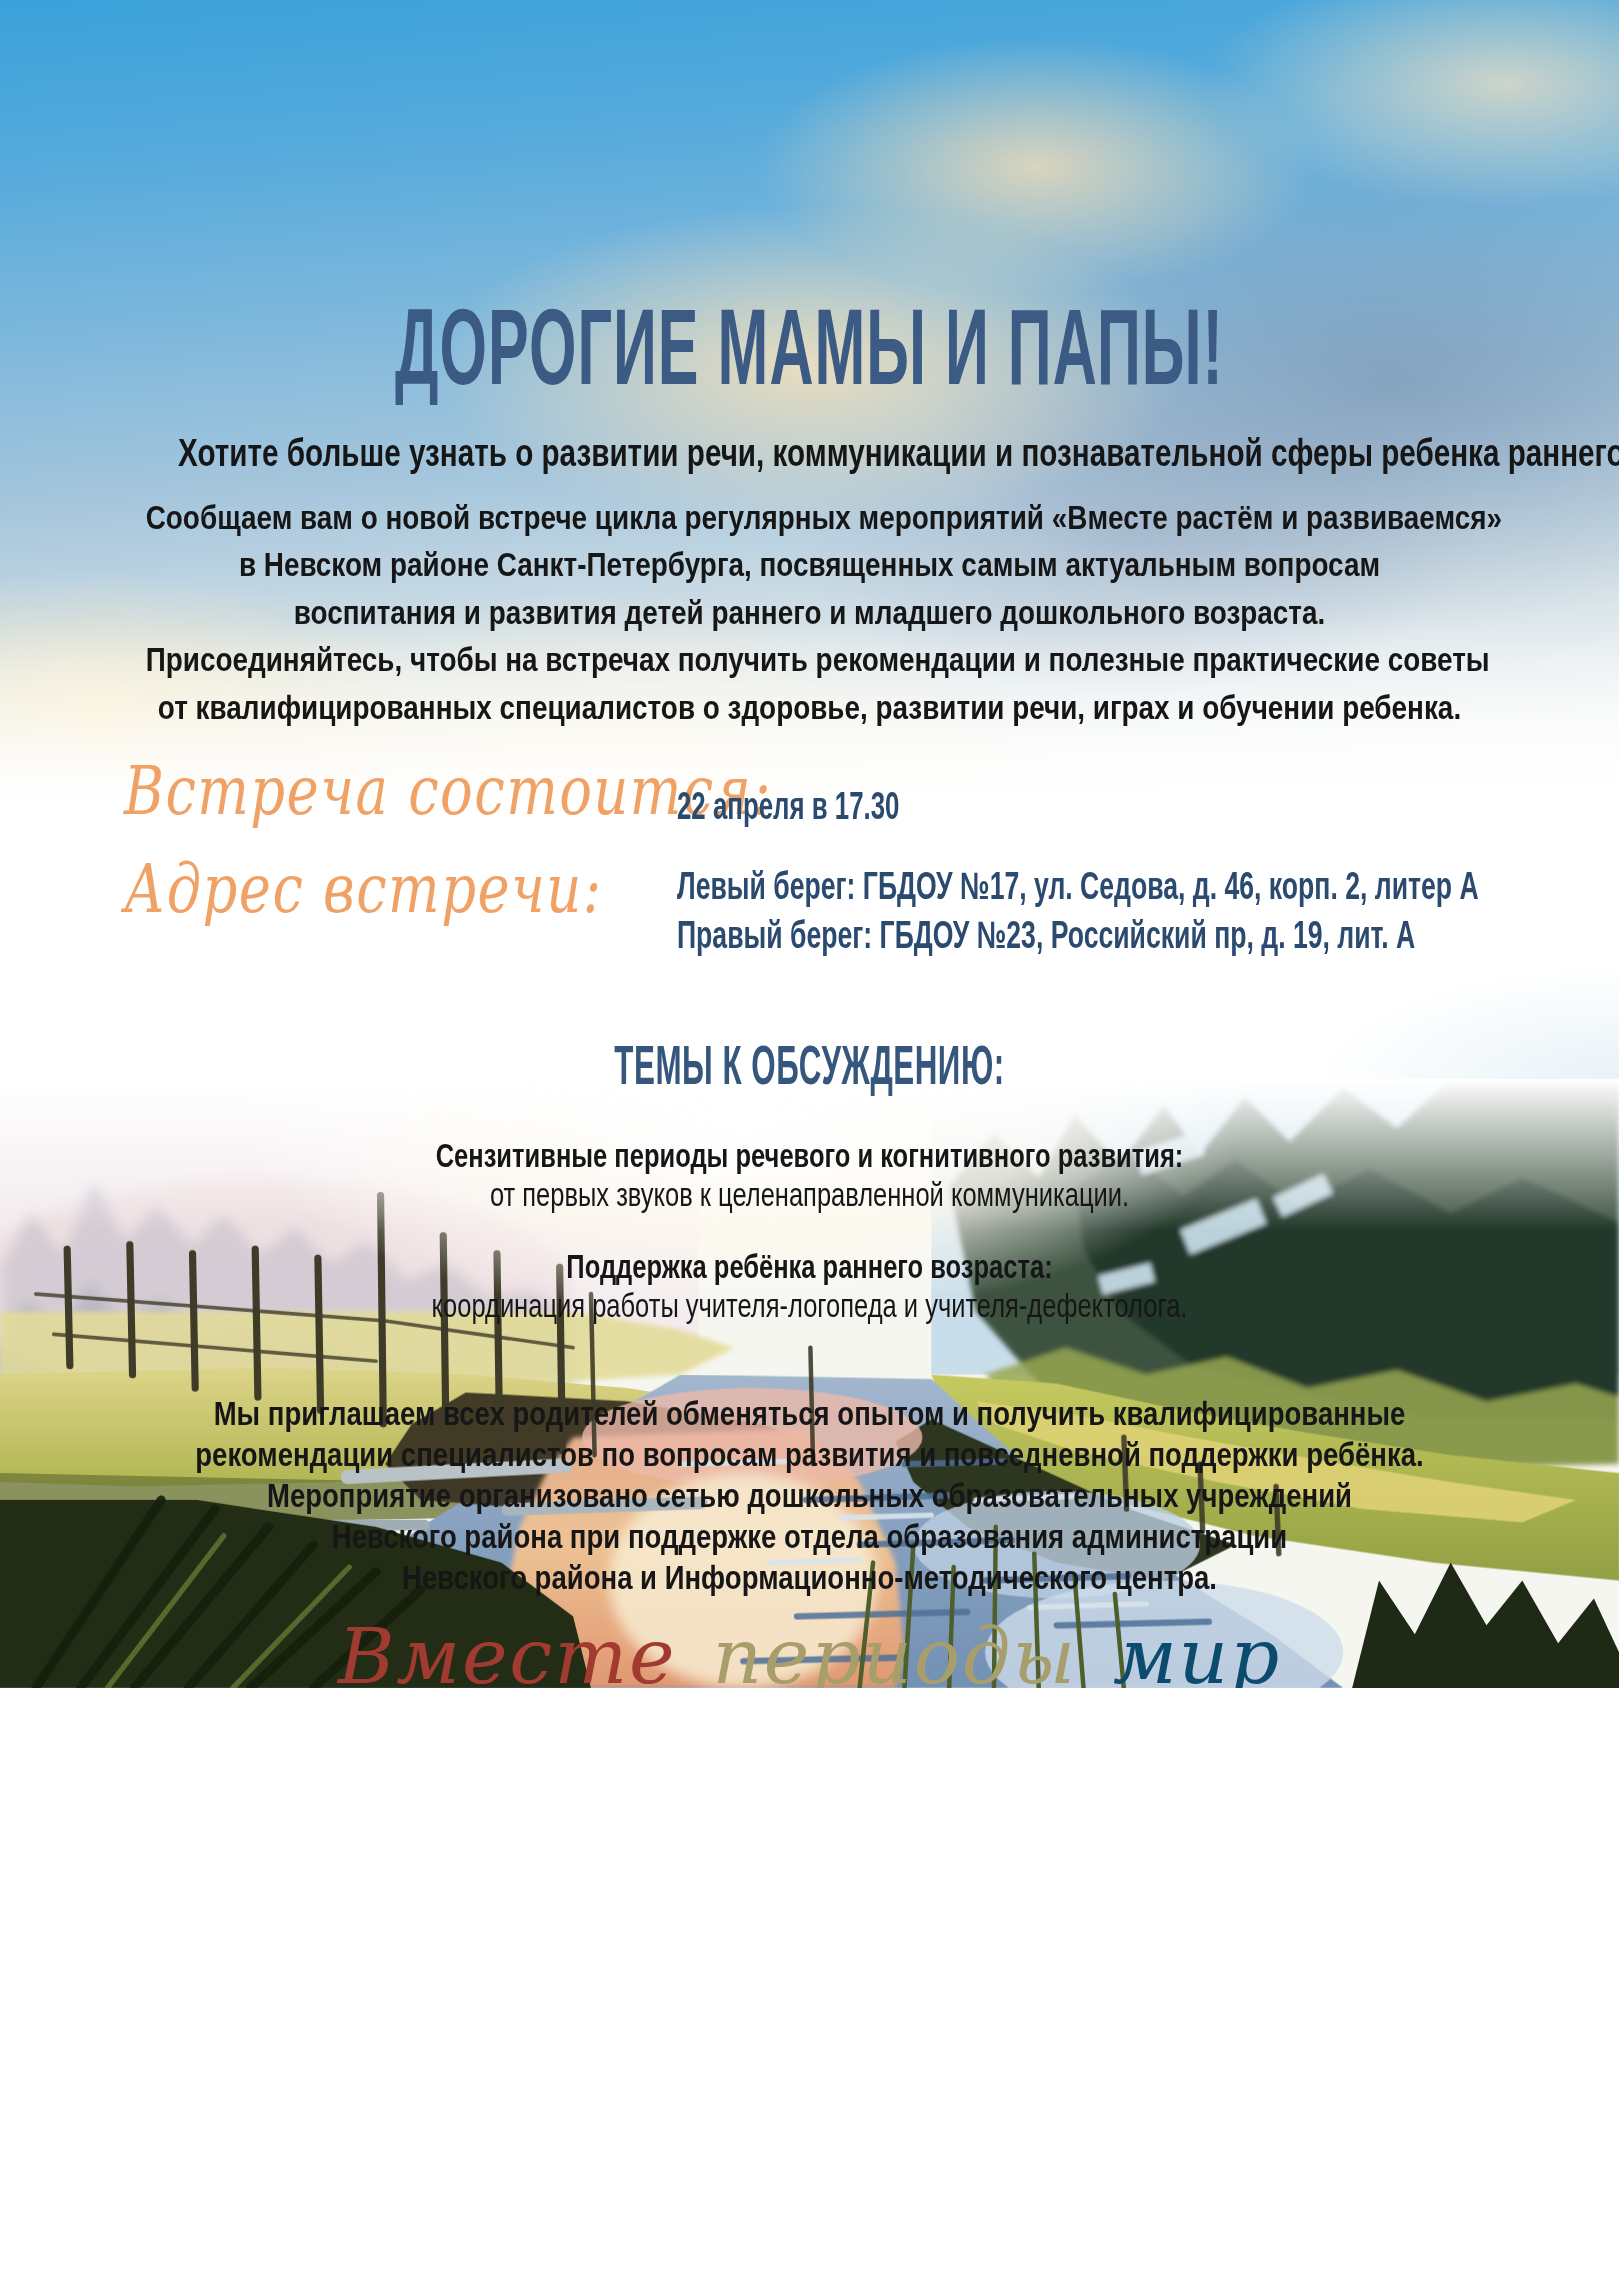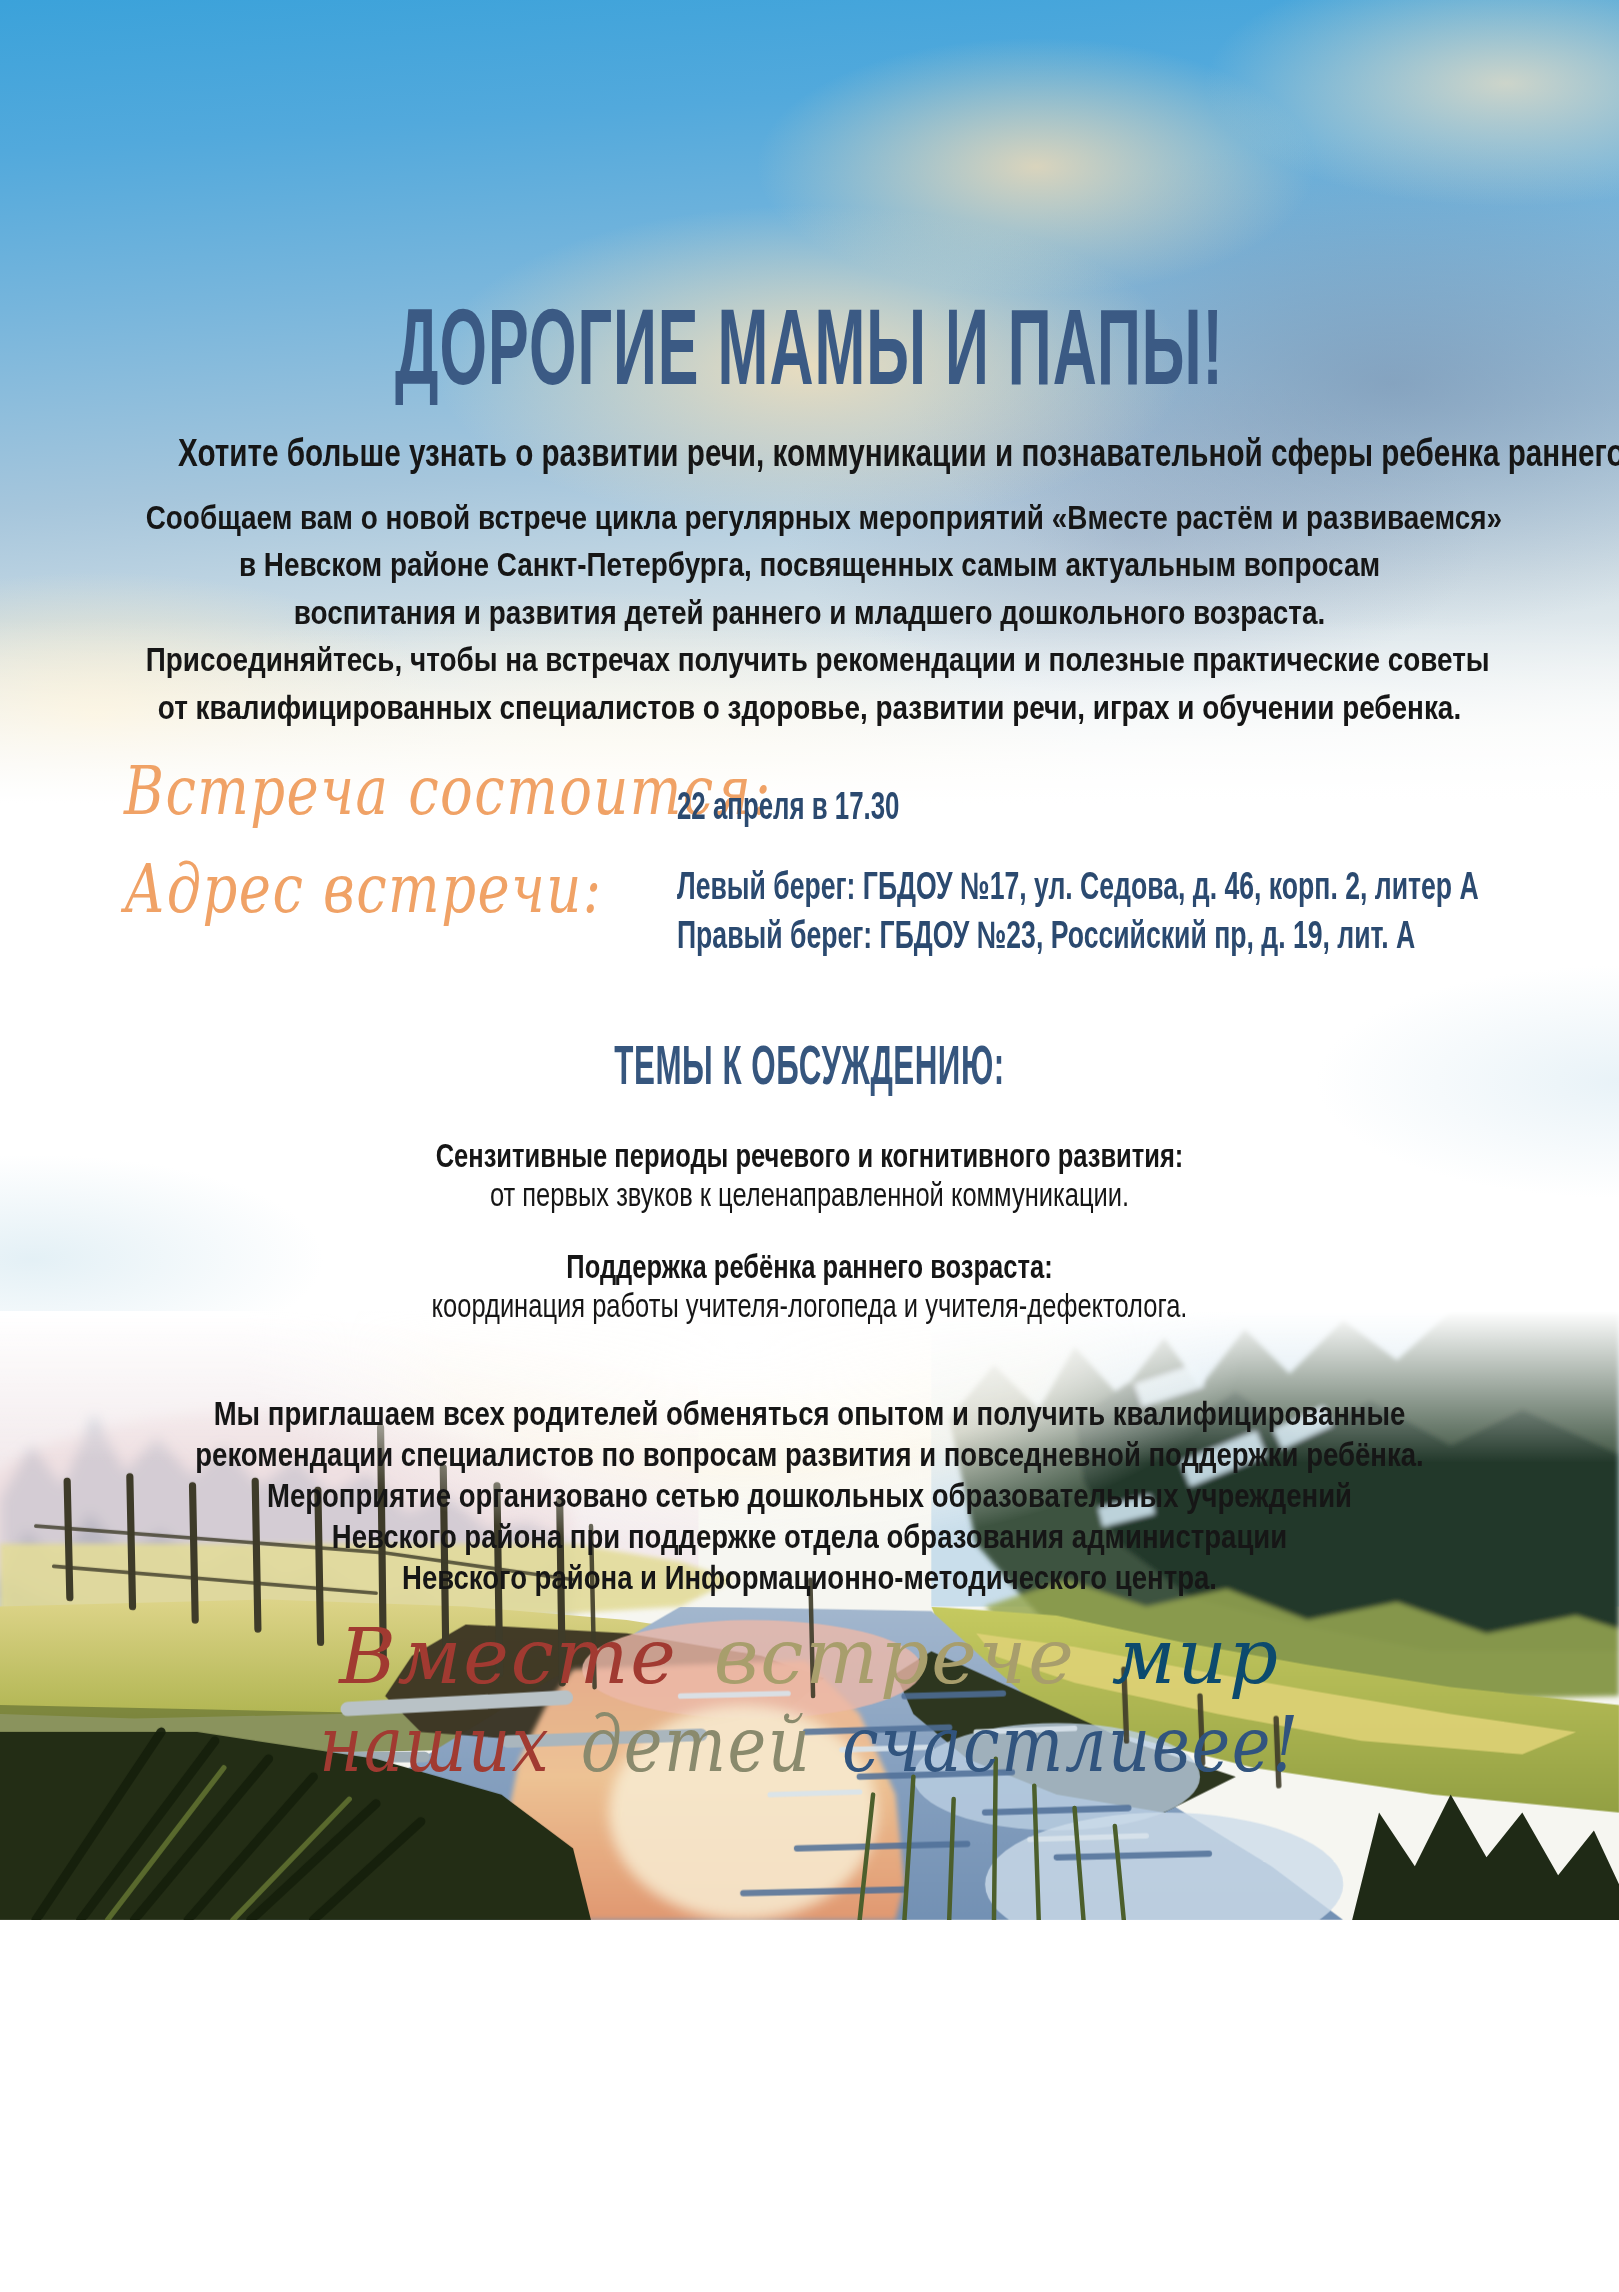--- a/index.html
+++ b/index.html
@@ -1,17 +1,17 @@
 <!DOCTYPE html>
 <html style="font-size:14.3px"><head>
 <meta charset="utf-8">
 <style>
   html,body{margin:0;padding:0;background:#ffffff;}
   .poster{
-    position:relative; width:1619px; height:1920px; overflow:hidden;
+    position:relative; width:1619px; height:1688px; overflow:hidden;
     background:#ffffff;
     font-family:"Liberation Sans", sans-serif;
   }
   
   .sky{
     position:absolute; left:0; top:0; width:1619px; height:833px;
     background:
       radial-gradient(ellipse 573px 233px at 6% 86%, rgba(250,236,200,.95), transparent 62%),
       radial-gradient(ellipse 806px 322px at 36% 96%, rgba(252,243,216,.95), transparent 65%),
       radial-gradient(ellipse 627px 269px at 50% 44%, rgba(248,226,186,.85), transparent 60%),
@@ -271,20 +271,20 @@
 
   <div>
     <div class="tline closing cond81" style="top:1394px">Мы приглашаем всех родителей обменяться опытом и получить квалифицированные</div>
     <div class="tline closing cond81" style="top:1435px">рекомендации специалистов по вопросам развития и повседневной поддержки ребёнка.</div>
     <div class="tline closing cond81" style="top:1476px">Мероприятие организовано сетью дошкольных образовательных учреждений</div>
     <div class="tline closing cond81" style="top:1517px">Невского района при поддержке отдела образования администрации</div>
     <div class="tline closing cond81" style="top:1558px">Невского района и Информационно-методического центра.</div>
   </div>
 
   <div class="slogan-line slogan1">
-    <span style="color: rgb(161, 58, 49);">Вместе</span><span style="color: rgb(168, 158, 108);">встрече</span><span style="color: #0c4a6e;">мир</span>
+    <span style="color: rgb(161, 58, 49);">Вместе</span><span style="color: rgb(168, 158, 108);">периоды</span><span style="color: #0c4a6e;">мир</span>
   </div>
   <div class="slogan-line slogan2">
     <span style="color: rgb(161, 58, 49);">наших</span><span style="color: rgb(138, 138, 109);">детей</span><span style="color: rgb(49, 84, 126);">счастливее!</span>
   </div>
 
 </div>
 
 
 </body></html>

